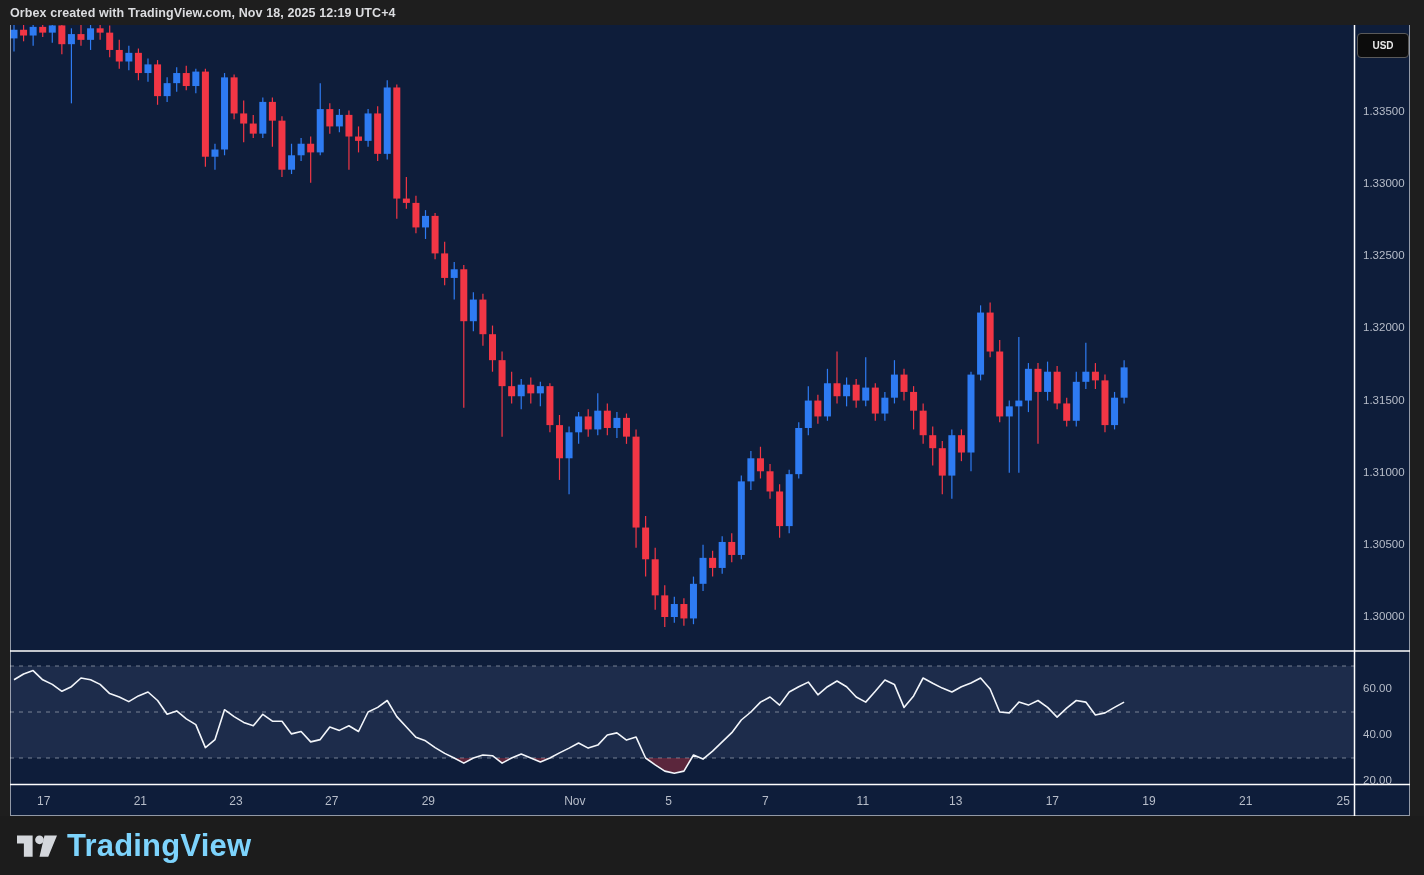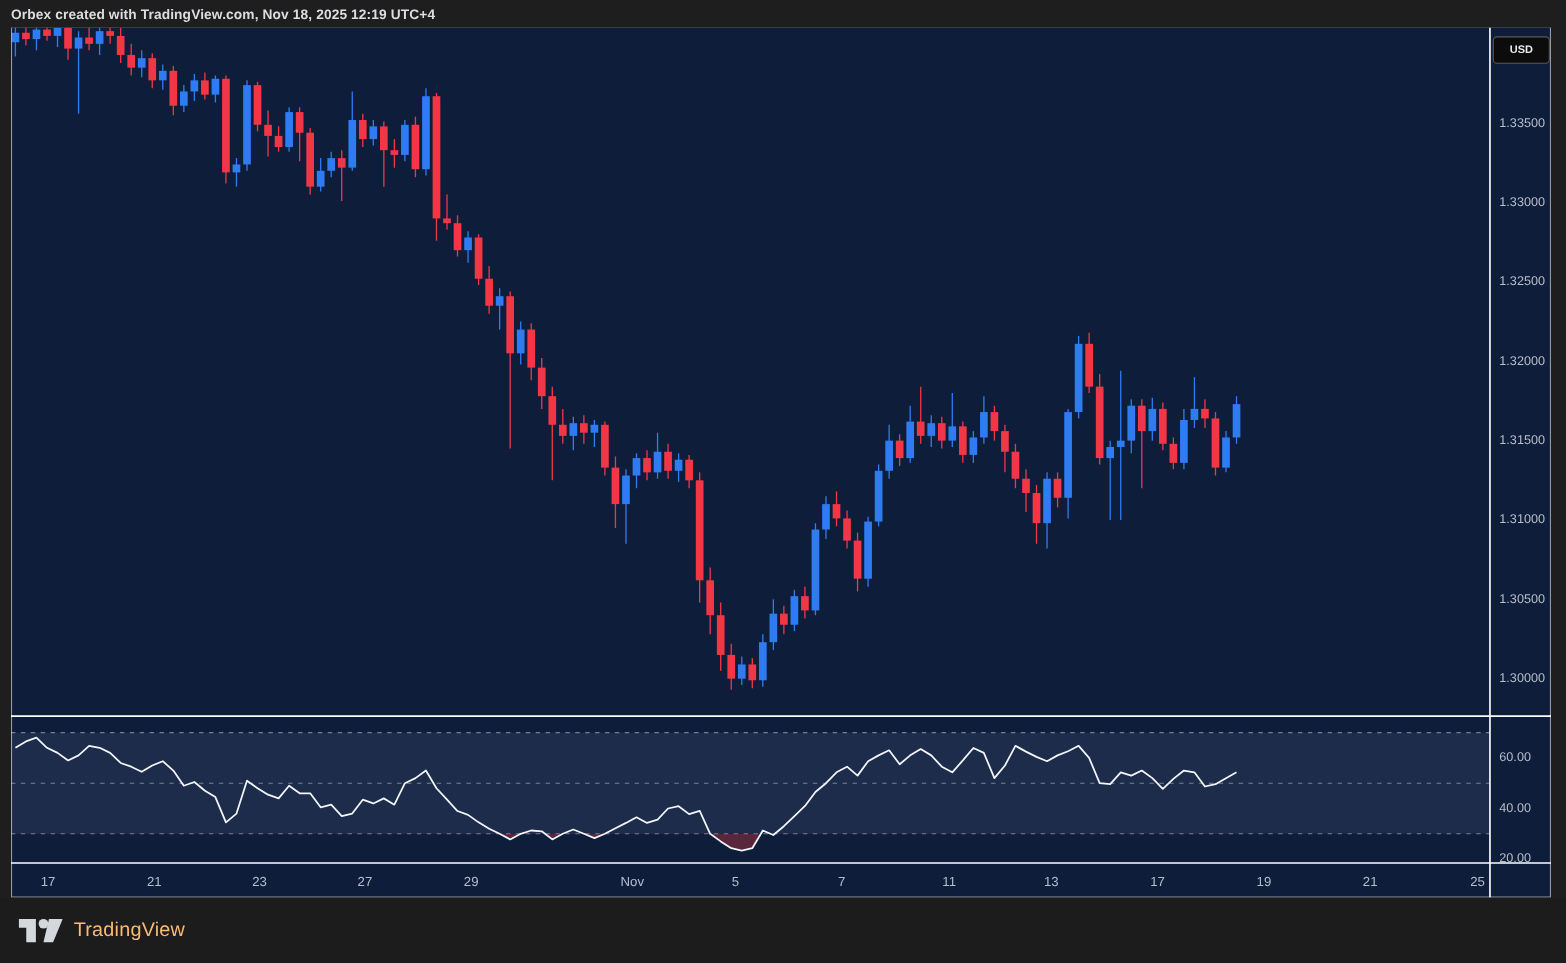--- a/index.html
+++ b/index.html
@@ -20,21 +20,21 @@
     background:#0c0c0c;border:1px solid #5a5a5a;border-radius:4px;
     color:#e9e9e9;font-size:10px;font-weight:bold;
     display:flex;align-items:center;justify-content:center;
   }
   #footer{
     position:absolute;left:0;bottom:0;width:1424px;height:59px;
     background:#1c1c1c;display:flex;align-items:center;z-index:5;
   }
   #footer .logo-wrap{display:flex;align-items:center;gap:10px;padding-left:17px;cursor:pointer;}
   #footer .brand{
-    font-size:18px;font-weight:normal;color:#fdba74;letter-spacing:.2px;
+    font-size:31px;font-weight:bold;color:#7dd3fc;letter-spacing:.2px;
   }
 </style>
 </head>
 <body>
 
 <div id="header">
   <span class="attr">Orbex created with TradingView.com, Nov 18, 2025 12:19 UTC+4</span>
 </div>
 
 <svg id="chart-svg" width="1424" height="875">

